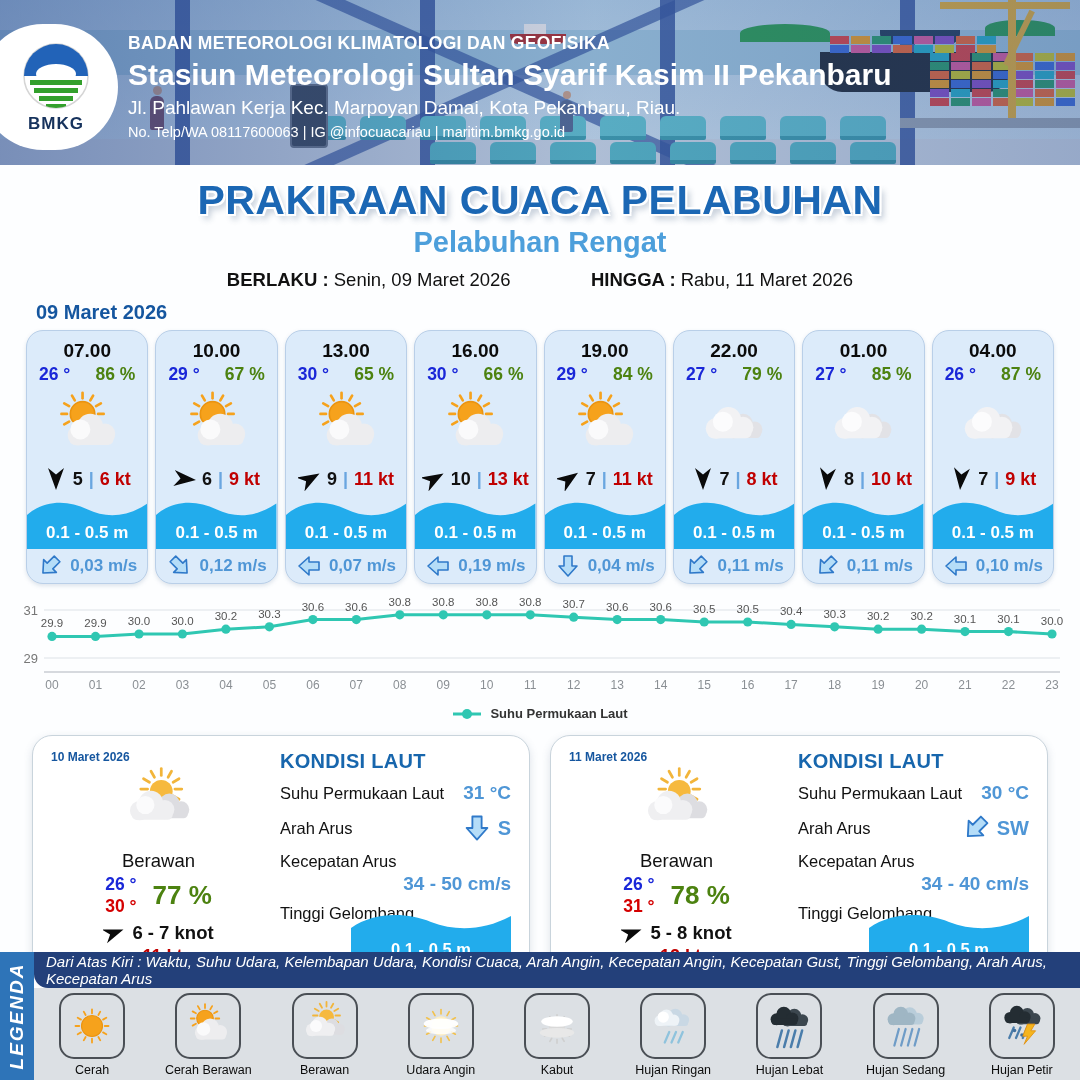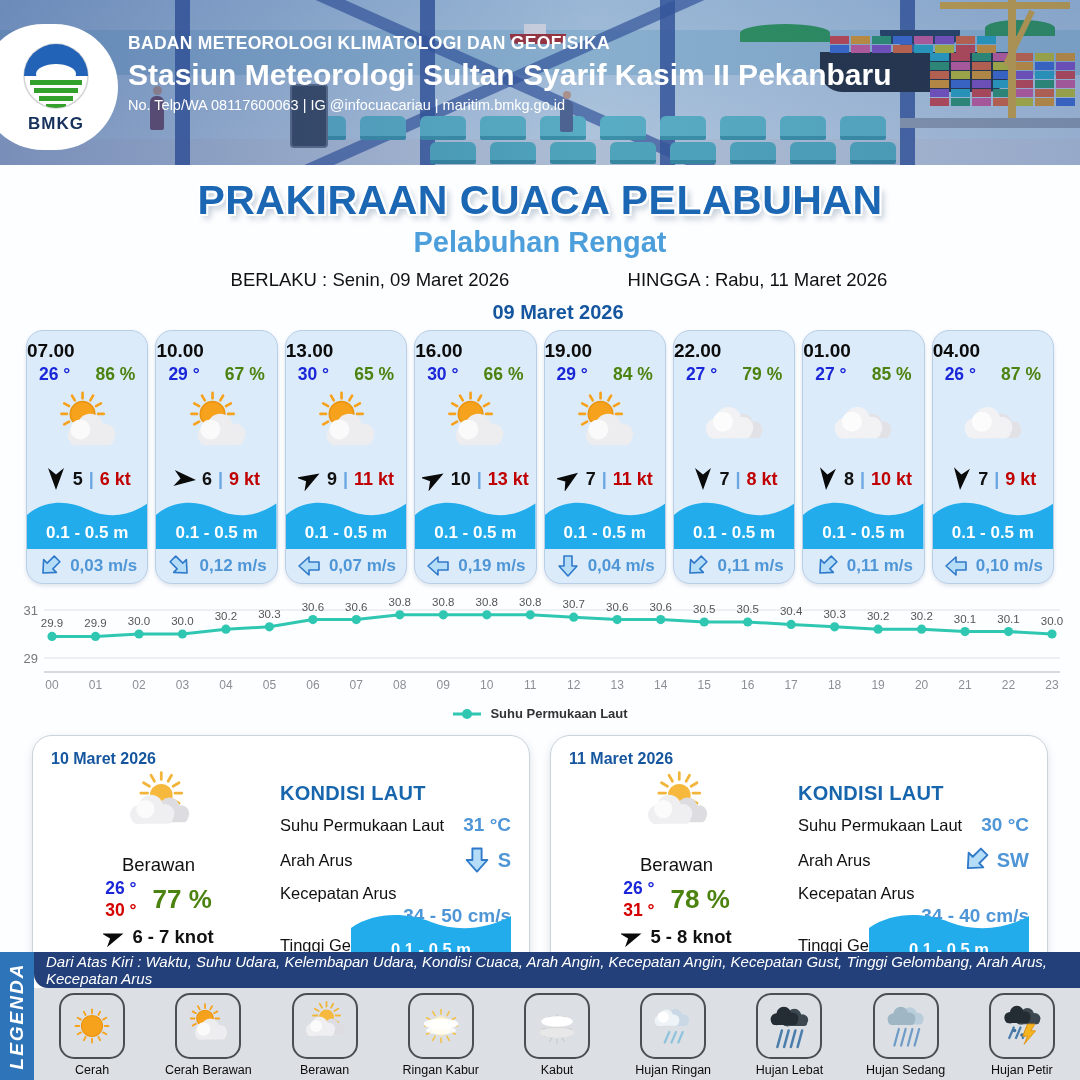--- a/index.html
+++ b/index.html
@@ -20,29 +20,29 @@
   .hdr-l2{font-size:30px;font-weight:bold;margin-top:4px;}
   .hdr-l3{font-size:19px;margin-top:5px;}
   .hdr-l4{font-size:14.5px;margin-top:5px;}
 
   
   .titlebox{text-align:center;padding-top:12px;}
   .title-main{margin:0;font-size:41px;font-weight:bold;letter-spacing:.5px;color:#1b67b4;
     text-shadow:-2px -2px 0 #fff,2px -2px 0 #fff,-2px 2px 0 #fff,2px 2px 0 #fff,4px 5px 6px rgba(40,70,110,.30);}
   .title-port{margin:2px 0 0 0;font-size:29px;font-weight:bold;color:#4d9fdb;}
   .validity{margin-top:10px;font-size:18.5px;color:#111;}
-  .validity .lbl{font-weight:normal;margin-left:38px;}
+  .validity .lbl{font-weight:bold;}
   .validity .gap{display:inline-block;width:70px;}
 
   
-  .day-label{margin:10px 0 6px 36px;font-size:20px;font-weight:bold;color:#15569f;text-align:center;}
+  .day-label{margin:10px 0 6px 36px;font-size:20px;font-weight:bold;color:#15569f;}
   .cards{display:flex;gap:7px;margin:0 26px;}
   .fcard{flex:1;height:252px;background:#dcebfa;border:1px solid #b9cfe8;border-radius:17px;overflow:hidden;
     display:flex;flex-direction:column;box-shadow:0 2px 4px rgba(80,110,150,.18);}
-  .fc-time{text-align:left;font-size:19px;font-weight:bold;color:#0b0b0b;margin-top:9px;}
+  .fc-time{text-align:center;font-size:19px;font-weight:bold;color:#0b0b0b;margin-top:9px;}
   .fc-tr{display:flex;justify-content:space-between;padding:2px 12px 0 12px;font-size:17.5px;font-weight:bold;}
   .fc-temp{color:#1a27d8;}
   .fc-hum{color:#4c8210;}
   .fc-icon{height:84px;display:flex;align-items:center;justify-content:center;}
   .fc-icon svg{width:92px;height:80px;}
   .fc-wind{display:flex;align-items:center;justify-content:center;gap:5px;font-size:18px;font-weight:bold;color:#111;height:30px;}
   .fc-wind .wind-arrow{width:24px;height:24px;}
   .fc-wind .sep{color:#6aa6e0;font-weight:bold;margin:0 1px;}
   .fc-wind .gust{color:#c00000;}
   .fc-wave{position:relative;height:58px;margin-top:auto;}
@@ -53,33 +53,33 @@
 
   
   .chart-wrap{margin-top:12px;}
   .chart-legend{display:flex;align-items:center;justify-content:center;gap:8px;font-size:13px;font-weight:bold;color:#333;margin-top:2px;}
 
   
   .days{display:flex;gap:20px;margin:14px 32px 0 32px;}
   .dcard{flex:1;background:#fff;border:1px solid #c9d4dc;border-radius:20px;box-shadow:0 3px 8px rgba(90,110,140,.20);
     padding:14px 18px;display:flex;gap:14px;height:214px;}
   .dc-left{width:215px;display:flex;flex-direction:column;align-items:center;}
-  .dc-date{font-size:16px;font-weight:bold;color:#15569f;align-self:flex-start;}
+  .dc-date{font-size:12px;font-weight:bold;color:#15569f;align-self:flex-start;}
   .dc-icon svg{width:96px;height:82px;}
   .dc-cond{font-size:18.5px;color:#111;margin-top:0px;}
   .dc-trow{display:flex;align-items:center;gap:16px;margin-top:2px;}
   .dc-temps{display:flex;flex-direction:column;font-size:17.5px;font-weight:bold;line-height:1.25;}
   .dc-tmin{color:#1a27d8;}
   .dc-tmax{color:#d40000;}
   .dc-hum{font-size:26px;font-weight:bold;color:#4c8210;}
   .dc-wrow{display:flex;align-items:center;gap:7px;font-size:18.5px;font-weight:bold;color:#111;margin-top:4px;}
   .dc-wrow .wind-arrow{width:22px;height:22px;}
   .dc-gust{font-size:18px;font-weight:bold;color:#c00000;margin-top:2px;margin-left:8px;}
   .dc-right{flex:1;position:relative;}
-  .sea-h{font-size:20px;font-weight:bold;color:#1766ad;letter-spacing:.3px;margin-top:32px;}
+  .sea-h{font-size:20px;font-weight:bold;color:#1766ad;letter-spacing:.3px;}
   .sea-row{display:flex;justify-content:space-between;align-items:center;margin-top:9px;font-size:16.5px;color:#111;}
   .sea-val{color:#4f96d6;font-weight:bold;font-size:19px;}
   .sea-dir{display:flex;align-items:center;gap:6px;color:#4f96d6;font-weight:bold;font-size:20px;}
   .sea-speedline{text-align:right;color:#4f96d6;font-weight:bold;font-size:19px;margin-top:2px;}
   .dc-wavebox{position:absolute;right:0;bottom:0;width:160px;height:58px;}
   .dc-wavebox svg{position:absolute;inset:0;width:100%;height:100%;}
   .dc-wavebox span{position:absolute;left:0;right:0;bottom:5px;text-align:center;color:#fff;font-weight:bold;font-size:16.5px;}
 
   
   .legend{position:absolute;left:0;right:0;bottom:0;height:128px;}
@@ -216,20 +216,21 @@
           <rect x="14" y="48" width="44" height="5" fill="#33a02c"></rect>
           <rect x="19" y="56" width="34" height="5" fill="#33a02c"></rect>
           <rect x="26" y="64" width="20" height="4" fill="#33a02c"></rect>
         </g>
       </svg>
       <div class="logo-text">BMKG</div>
     </div>
     <div class="hdr-text">
       <div class="hdr-l1">BADAN METEOROLOGI KLIMATOLOGI DAN GEOFISIKA</div>
       <div class="hdr-l2">Stasiun Meteorologi Sultan Syarif Kasim II Pekanbaru</div>
+      <div class="hdr-l3">Jl. Pahlawan Kerja Kec. Marpoyan Damai, Kota Pekanbaru, Riau.</div>
       <div class="hdr-l4">No. Telp/WA 08117600063 | IG @infocuacariau | maritim.bmkg.go.id</div>
     </div>
   </header>
 
   <section class="titlebox">
     <h1 class="title-main">PRAKIRAAN CUACA PELABUHAN</h1>
     <h2 class="title-port">Pelabuhan Rengat</h2>
     <div class="validity">
       <span class="lbl">BERLAKU :</span>
       <span>Senin, 09 Maret 2026</span>
@@ -971,21 +972,21 @@
                 <line x1="22.1" y1="28.0" x2="16.9" y2="25.0" stroke="#f2c14e" stroke-width="2.2" stroke-linecap="round"></line>
                 <line x1="28.0" y1="22.1" x2="25.0" y2="16.9" stroke="#f2c14e" stroke-width="2.2" stroke-linecap="round"></line>
                 <line x1="36.0" y1="20.0" x2="36.0" y2="14.0" stroke="#f2c14e" stroke-width="2.2" stroke-linecap="round"></line>
                 <line x1="44.0" y1="22.1" x2="47.0" y2="16.9" stroke="#f2c14e" stroke-width="2.2" stroke-linecap="round"></line>
                 <line x1="49.9" y1="28.0" x2="55.1" y2="25.0" stroke="#f2c14e" stroke-width="2.2" stroke-linecap="round"></line>
                 <circle cx="36" cy="36" r="13" fill="#fdeec2"></circle>
                 <ellipse cx="36" cy="33" rx="23" ry="7" fill="#ffffff" opacity=".95"></ellipse>
                 <ellipse cx="36" cy="42" rx="20" ry="5" fill="#ffffff" opacity=".8"></ellipse>
               </svg>
             </div>
-    <div class="lab">Ringan Kabur</div>
+    <div class="lab">Udara Angin</div>
           </div>
           <div class="legend-item">
             <div class="ibox">
               <svg viewBox="0 0 72 72">
                 <line x1="50.0" y1="40.0" x2="55.0" y2="40.0" stroke="#cfcfcf" stroke-width="2.2" stroke-linecap="round"></line>
                 <line x1="48.1" y1="47.0" x2="52.5" y2="49.5" stroke="#cfcfcf" stroke-width="2.2" stroke-linecap="round"></line>
                 <line x1="43.0" y1="52.1" x2="45.5" y2="56.5" stroke="#cfcfcf" stroke-width="2.2" stroke-linecap="round"></line>
                 <line x1="36.0" y1="54.0" x2="36.0" y2="59.0" stroke="#cfcfcf" stroke-width="2.2" stroke-linecap="round"></line>
                 <line x1="29.0" y1="52.1" x2="26.5" y2="56.5" stroke="#cfcfcf" stroke-width="2.2" stroke-linecap="round"></line>
                 <line x1="23.9" y1="47.0" x2="19.5" y2="49.5" stroke="#cfcfcf" stroke-width="2.2" stroke-linecap="round"></line>

